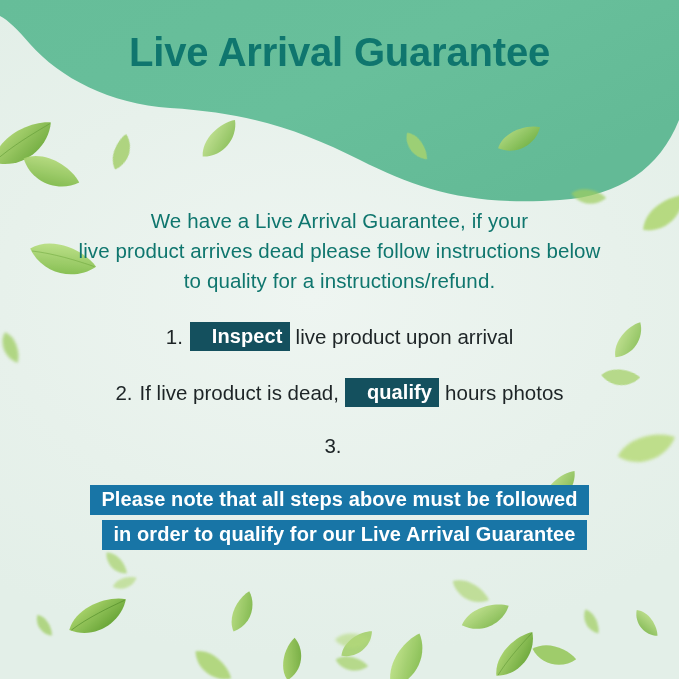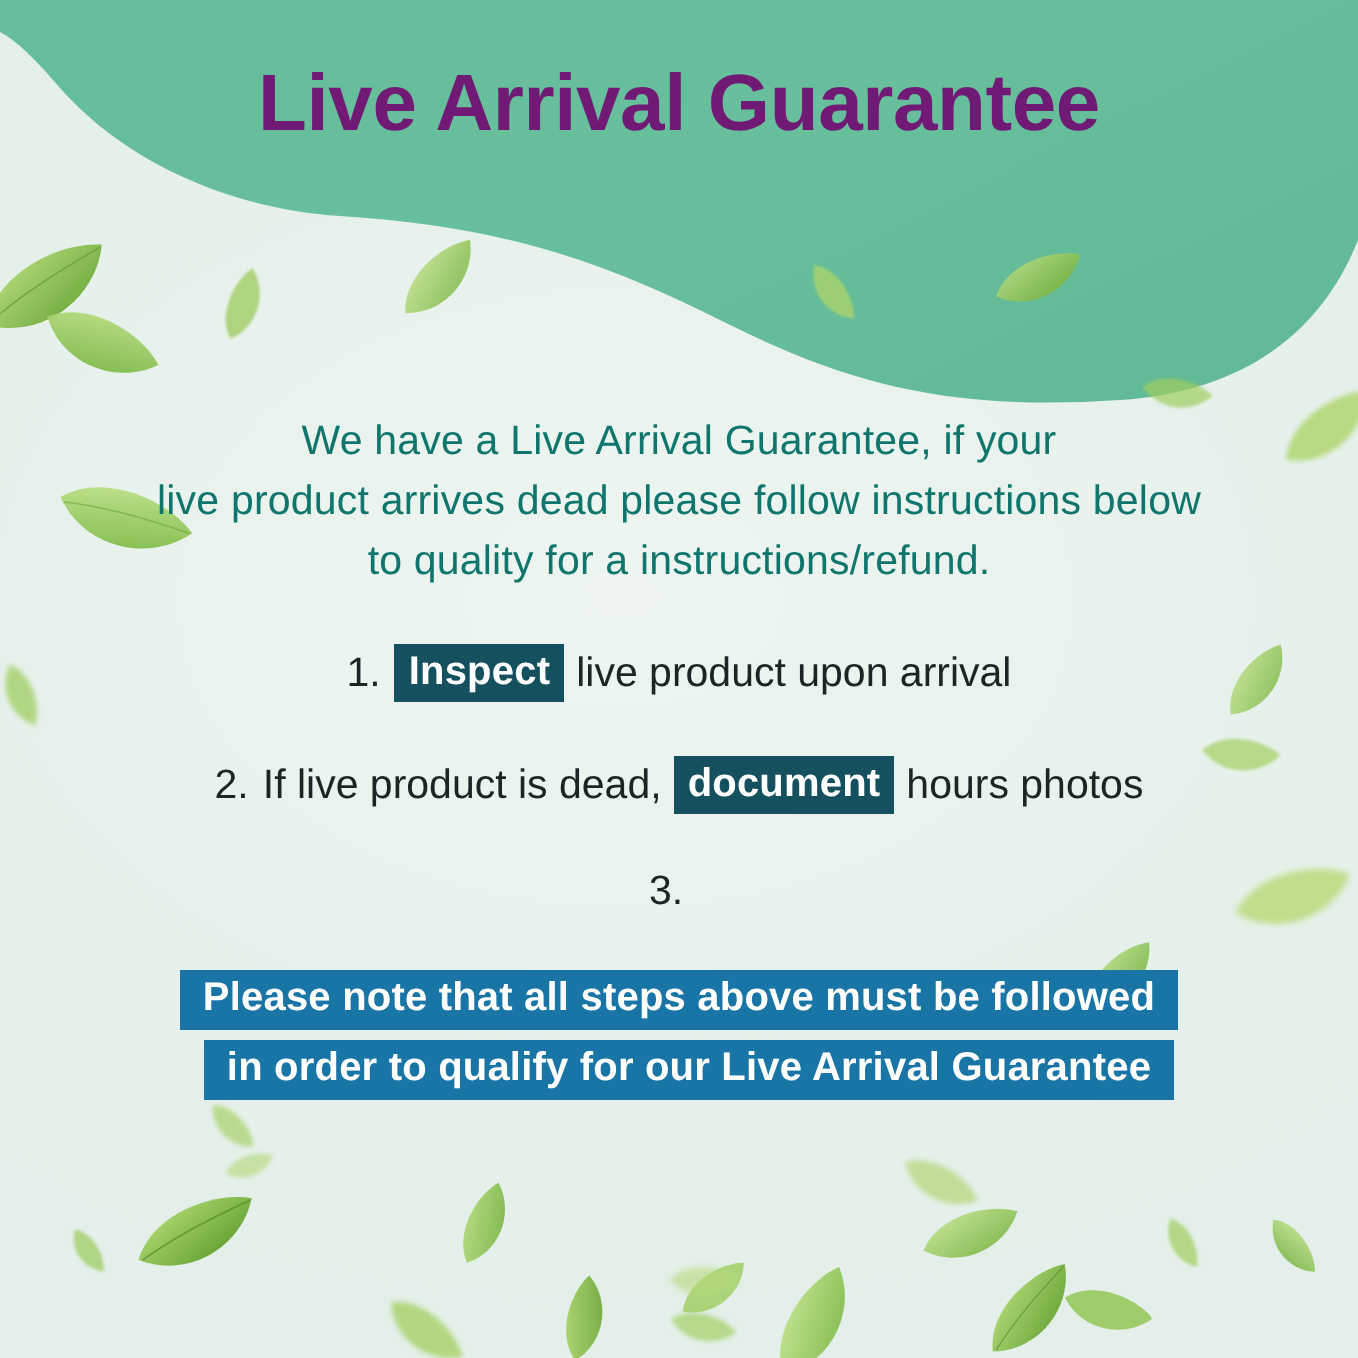--- a/index.html
+++ b/index.html
@@ -34,21 +34,21 @@
 
   
   .title-wrap {
     position:absolute; top:0; left:0;
     width:679px; height:104px;
     display:flex; align-items:center; justify-content:center;
   }
   .title {
     font-size:40px;
     font-weight:bold;
-    color:#701a75;
+    color:#0f766e;
     letter-spacing:-0.2px;
     text-align:left;
     white-space:nowrap;
   }
 
   
   .leaves { position:absolute; inset:0; pointer-events:none; }
   .leaf { position:absolute; transform-origin:50% 50%; }
   .leaf svg { display:block; width:100%; height:100%; }
 
@@ -87,21 +87,21 @@
   .step .num { margin-right:7px; }
   .step .txt { }
   .step .gap { display:inline-block; width:6px; }
 
   .chip {
     display:inline-block;
     background:#14505e;
     color:#ffffff;
     font-weight:bold;
     font-size:20px;
-    padding:3px 7px 4px 7px;
+    padding:3px 7px 4px 22px;
     line-height:22px;
     letter-spacing:0.1px;
   }
 
   .notes {
     margin-top:0px;
     display:flex; flex-direction:column; align-items:center;
   }
   .note {
     background:#1875a6;
@@ -435,21 +435,21 @@
         <span class="num">1.</span>
         <span class="chip">Inspect</span>
         <span class="gap"></span>
         <span class="txt">live product upon arrival</span>
       </div>
 
       <div class="step">
         <span class="num">2.</span>
         <span class="txt">If live product is dead,</span>
         <span class="gap"></span>
-        <span class="chip">document</span>
+        <span class="chip">qualify</span>
         <span class="gap"></span>
         <span class="txt">hours photos</span>
       </div>
 
       <div class="step">
         <span class="num">3.</span>
         <span class="gap"></span>
       </div>
     </div>
 

